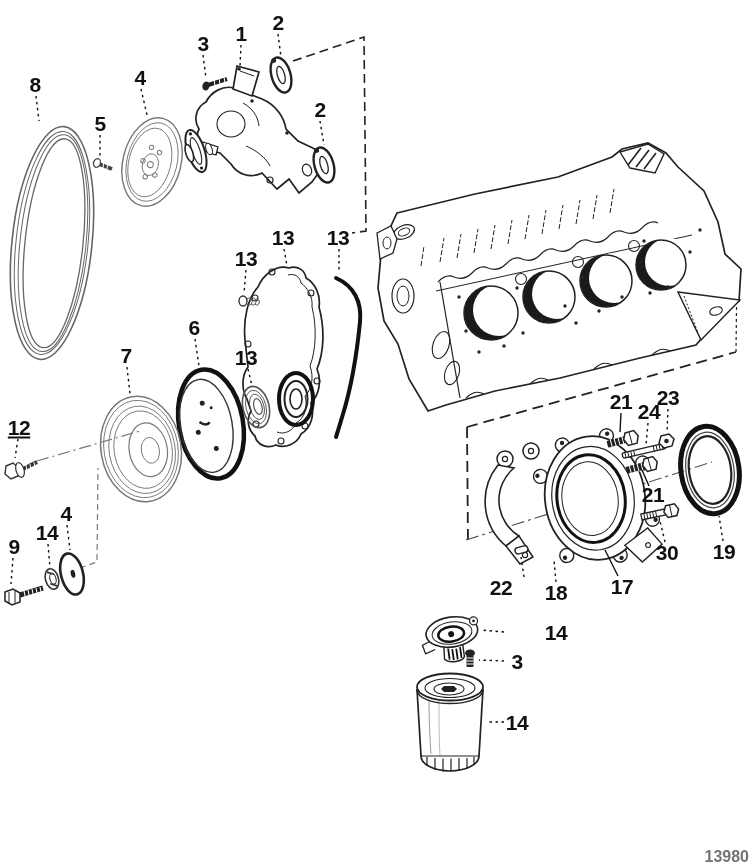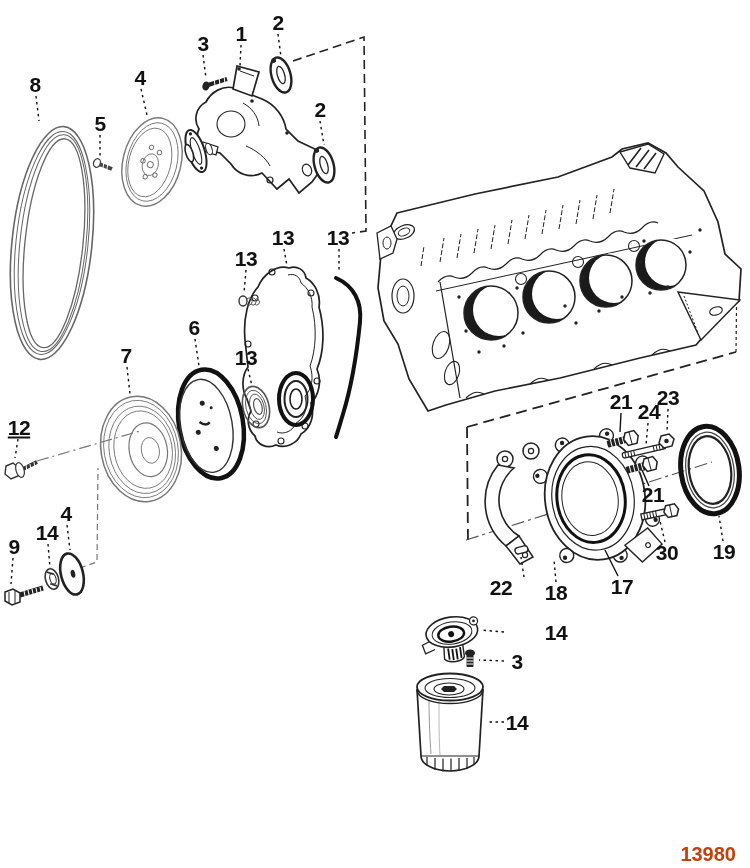--- a/index.html
+++ b/index.html
@@ -1,21 +1,21 @@
 <!DOCTYPE html>
 <html><head>
 <meta charset="utf-8">
 <style>
   html,body{margin:0;padding:0;background:#fff;}
   .stage{position:relative;width:750px;height:868px;background:#fff;overflow:hidden;
          font-family:"Liberation Sans",sans-serif;}
   .stage svg{position:absolute;left:0;top:0;}
   .callout{position:absolute;transform:translate(-50%,-50%);font-weight:bold;font-size:21px;
            color:#111;line-height:1;letter-spacing:-0.5px;white-space:nowrap;user-select:none;}
-  .fig-number{position:absolute;right:14px;bottom:2px;font-weight:bold;font-size:20px;color:#c2410c;}
+  .fig-number{position:absolute;right:1px;bottom:2px;font-weight:bold;font-size:16px;color:#737373;}
   .leader{stroke:#111;stroke-width:1.4px;}
   .leader.dotted{stroke-dasharray:2.5 3.5;}
 </style>
 </head>
 <body>
 
 <div class="stage">
 <svg width="750" height="868" viewBox="0 0 750 868">
 
   <g stroke="#222" fill="none">

